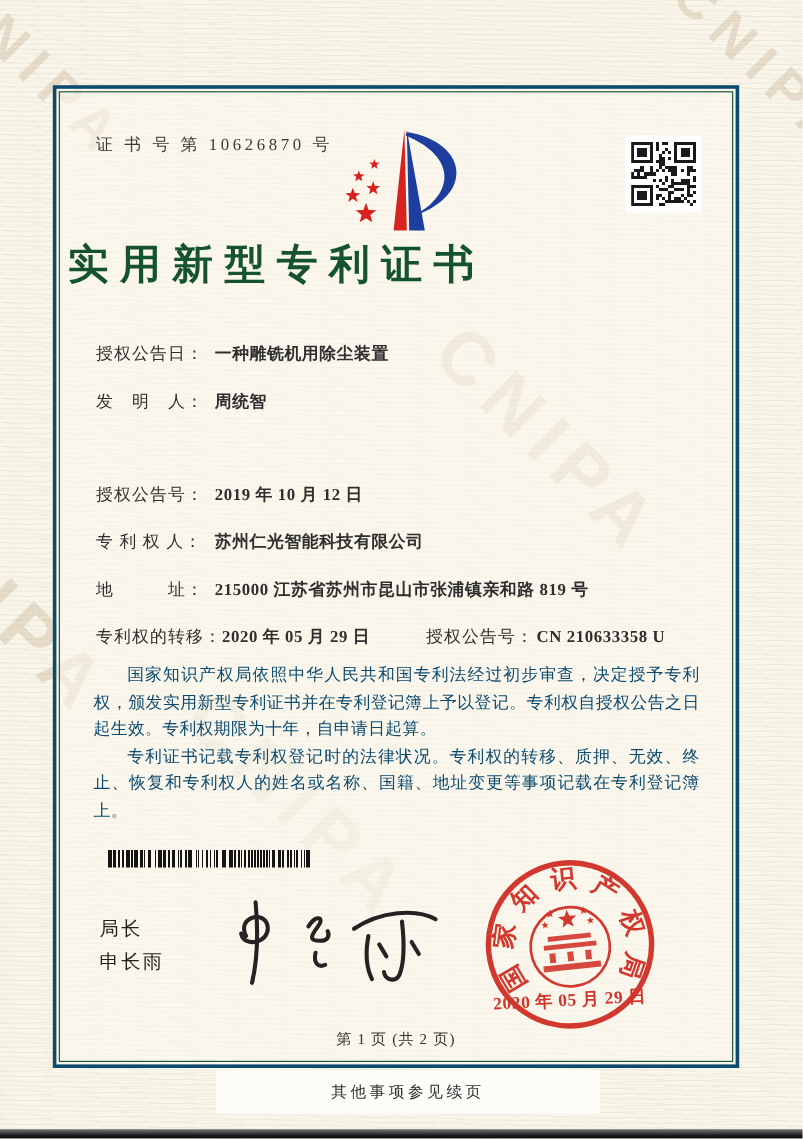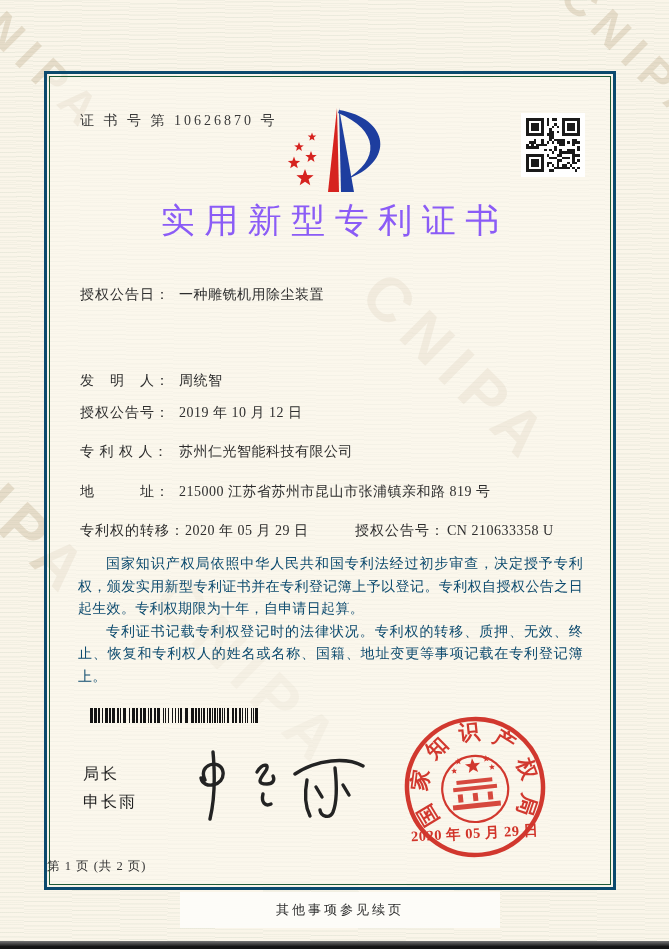--- a/index.html
+++ b/index.html
@@ -32,44 +32,44 @@
   .abs { position:absolute; }
   #cert-number {
     left:33px; top:38px; font-size:14px; color:#3a3a3a; letter-spacing:3px;
   }
   #logo-svg { left:228px; top:30px; }
   #qr-box {
     left:474px; top:39px; width:64px; height:64px; background:#fff;
     display:flex; align-items:center; justify-content:center;
   }
   #cert-title {
-    left:0; top:124px; width:100%; text-align:center;
-    font-size:34px; font-weight:normal; color:#8b5cf6;
+    left:0; top:124px; width:100%; 
+    font-size:34px; font-weight:bold; color:#14532d;
     letter-spacing:0.28em; padding-left:0.28em;
   }
   .field-row { left:33px; font-size:14px; color:#2e2e2e; white-space:nowrap; }
   .field-label { display:inline-block; min-width:99px; letter-spacing:1px; }
-  .field-value { letter-spacing:0.5px; }
+  .field-value { letter-spacing:0.5px;font-weight:bold; }
   #grant-no-pair { position:absolute; left:275px; top:0; }
   #body-text {
     left:31px; top:479px; width:505px; font-size:14px; color:#0c4a6e;
     line-height:22.5px; text-align:justify;
   }
   #body-text p { text-indent:2em; letter-spacing:0.3px; }
   #barcode-svg { left:43px; top:634px; }
   #signer-title, #signer-name {
     left:36px; font-family:Liberation Mono, monospace;
     font-size:16px; color:#1f1f1f; letter-spacing:2px;
   }
   #signer-title { top:690px; }
   #signer-name  { top:718px; }
   #signature-svg { left:130px; top:672px; }
   #seal-svg { left:346px; top:635px; mix-blend-mode:multiply; }
   #page-number {
-    left:0; top:784px; width:100%; 
+    left:0; top:784px; width:100%; text-align:center;
     font-size:12.5px; color:#333; letter-spacing:1px;
   }
   #continuation-box {
     position:absolute; left:180px; top:892px; width:320px; height:36px;
     background:#fdfcf8; z-index:3; display:flex; align-items:center; justify-content:center;
   }
   #continuation-note { font-size:13px; color:#2e2e2e; letter-spacing:3px; }
   #bottom-edge {
     position:absolute; left:0; bottom:0; width:669px; height:8px; z-index:4;
     background:linear-gradient(#777, #141414 70%);
@@ -317,21 +317,21 @@
           <rect x="10" y="20" width="1" height="1" fill="#1a1a1a"></rect>
           <rect x="19" y="20" width="1" height="1" fill="#1a1a1a"></rect>
         </svg>
     </div>
 
     <div class="abs" id="cert-title">实用新型专利证书</div>
 
     <div class="abs field-row" style="top:212px;">
       <span class="field-label">授权公告日：</span><span class="field-value">一种雕铣机用除尘装置</span>
     </div>
-    <div class="abs field-row" style="top:252px;margin-top:46px;">
+    <div class="abs field-row" style="top:252px;">
       <span class="field-label">发　明　人：</span><span class="field-value">周统智</span>
     </div>
     <div class="abs field-row" style="top:330px;">
       <span class="field-label">授权公告号：</span><span class="field-value">2019 年 10 月 12 日</span>
     </div>
     <div class="abs field-row" style="top:369px;">
       <span class="field-label">专 利 权 人：</span><span class="field-value">苏州仁光智能科技有限公司</span>
     </div>
     <div class="abs field-row" style="top:409px;">
       <span class="field-label">地　　　址：</span><span class="field-value">215000 江苏省苏州市昆山市张浦镇亲和路 819 号</span>

